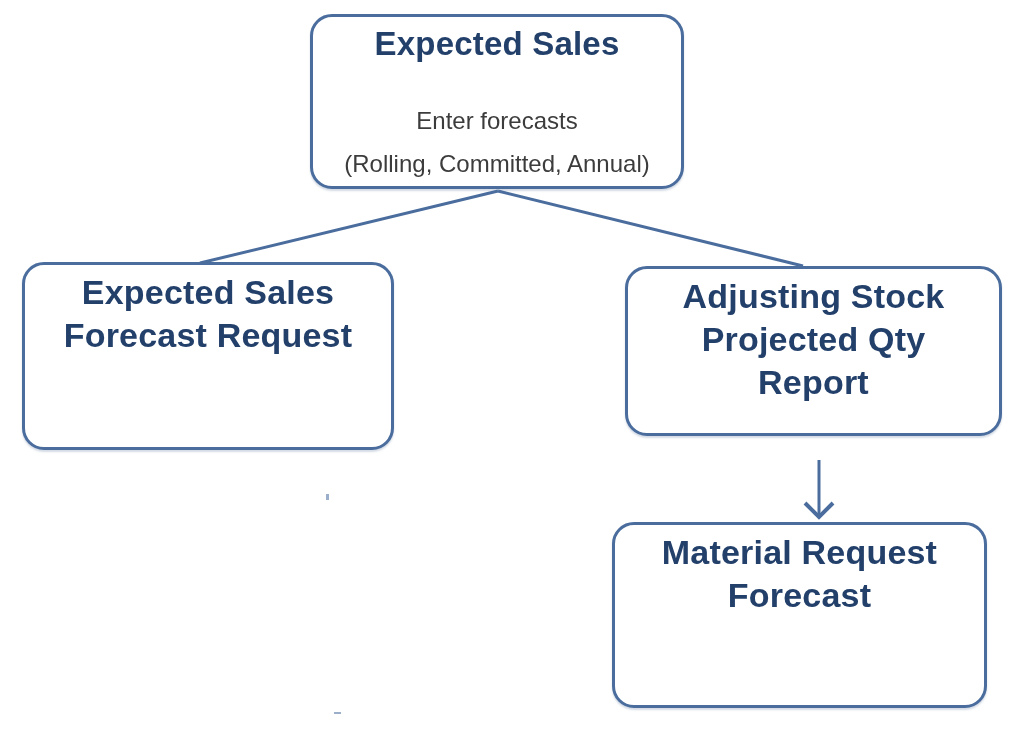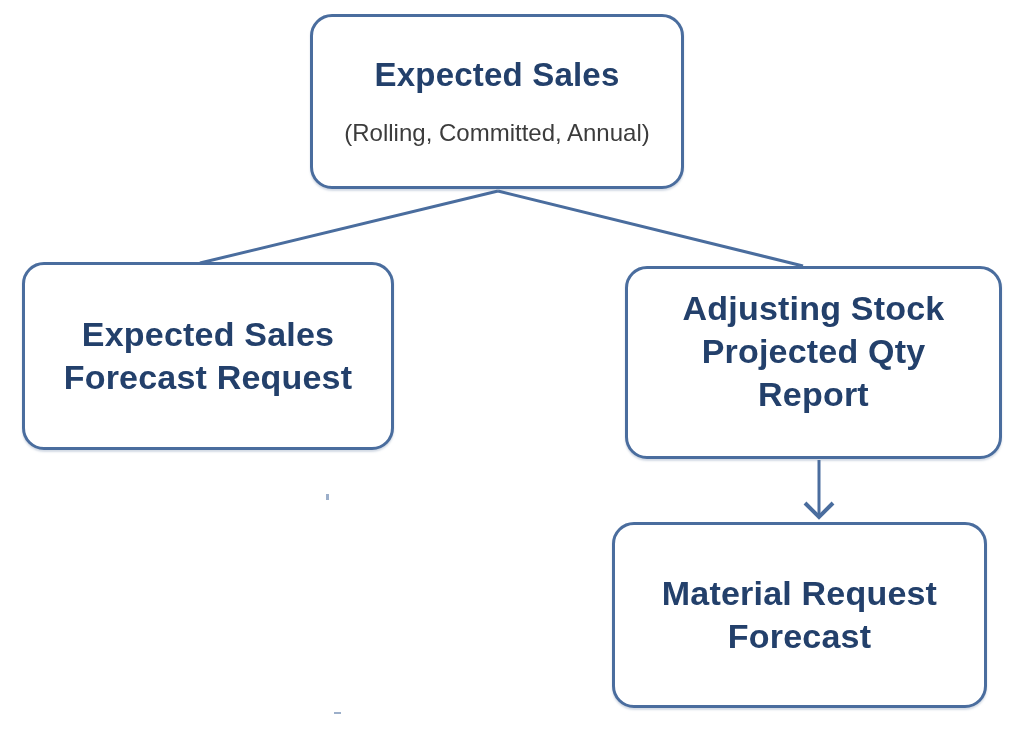--- a/index.html
+++ b/index.html
@@ -48,21 +48,21 @@
   }
   .node {
     position: absolute;
     background: #ffffff;
     border: 3px solid var(--box-border);
     border-radius: 22px;
     box-shadow: 0 2px 2px rgba(100, 125, 160, 0.28);
     display: flex;
     flex-direction: column;
     align-items: center;
-    justify-content: center;
+    justify-content: space-between;
     text-align: center;
     padding: 6px 24px;
   }
   .node-title {
     font-weight: bold;
     color: var(--title-text);
     font-size: 34px;
     line-height: 1.26;
     letter-spacing: 0.2px;
   }
@@ -71,21 +71,21 @@
   #node-expected-sales .node-title { font-size: 33px; }
   .node-subtitle {
     margin-top: 9px;
     color: var(--subtitle-text);
     font-size: 24px;
     line-height: 1.32;
     font-weight: normal;
   }
   .node-subtitle .line-2 { display: block; margin-top: 12px; }
   #node-expected-sales-forecast-report { left: 22px;  top: 262px; width: 372px; height: 188px; }
-  #node-adjusting-stock-projected-qty-report { left: 625px; top: 266px; width: 377px; height: 193px; padding-bottom: 28px; }
+  #node-adjusting-stock-projected-qty-report { left: 625px; top: 266px; width: 377px; height: 170px; padding-bottom: 28px; }
   #node-material-request-creation { left: 612px; top: 522px; width: 375px; height: 186px; }
 </style>
 </head>
 <body>
 
 <div class="canvas">
 
   <svg class="connector-layer" viewBox="0 0 1024 736" xmlns="http://www.w3.org/2000/svg">
     <path class="line" d="M498,191 L200,263"></path>
     <path class="line" d="M498,191 L803,266"></path>
@@ -93,20 +93,21 @@
       <path class="line" d="M819,460 L819,514"></path>
       <path class="arrow-head" d="M805,503 L819,517 L833,503"></path>
     </g>
     <rect class="stray" x="326" y="494" width="3" height="6"></rect>
     <rect class="stray" x="334" y="712" width="7" height="2"></rect>
   </svg>
 
   <div class="node" id="node-expected-sales">
     <div class="node-title">Expected Sales</div>
     <div class="node-subtitle">
+      <span class="line-1">Enter forecasts</span>
       <span class="line-2">(Rolling, Committed, Annual)</span>
     </div>
   </div>
 
   <div class="node" id="node-expected-sales-forecast-report">
     <div class="node-title">
       <span class="line-1">Expected Sales</span>
       <span class="line-2">Forecast Request</span>
     </div>
   </div>

